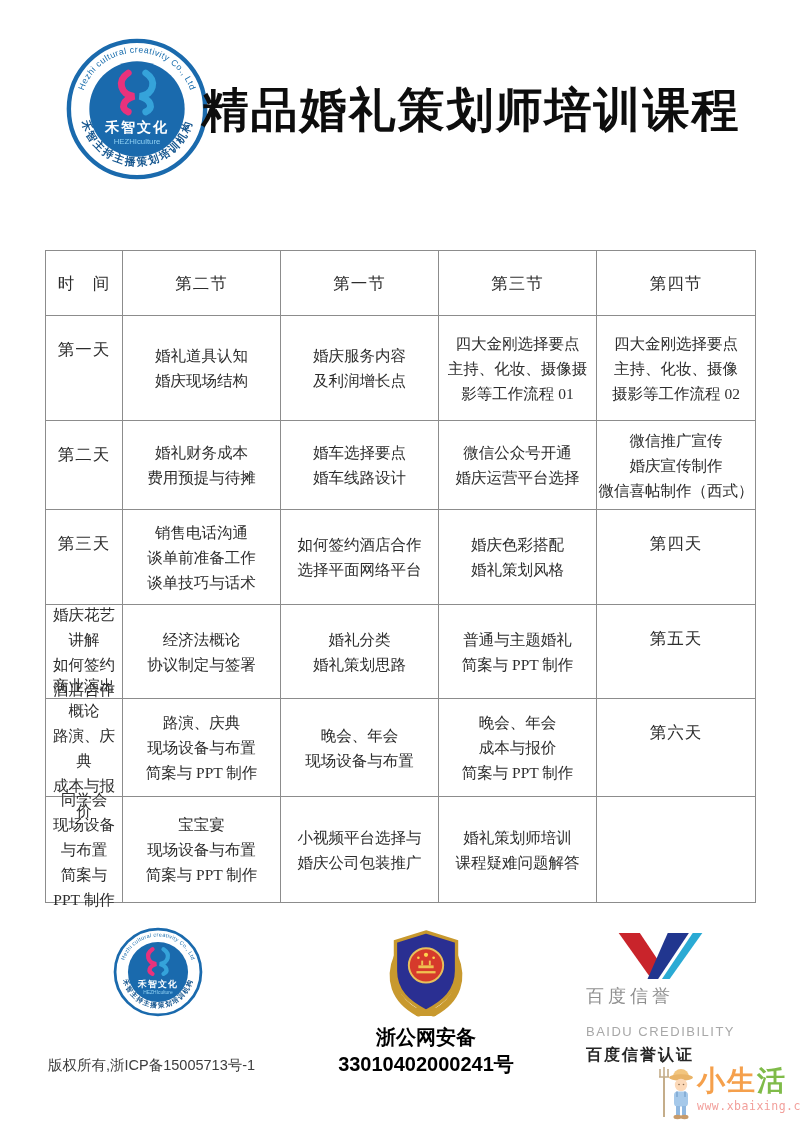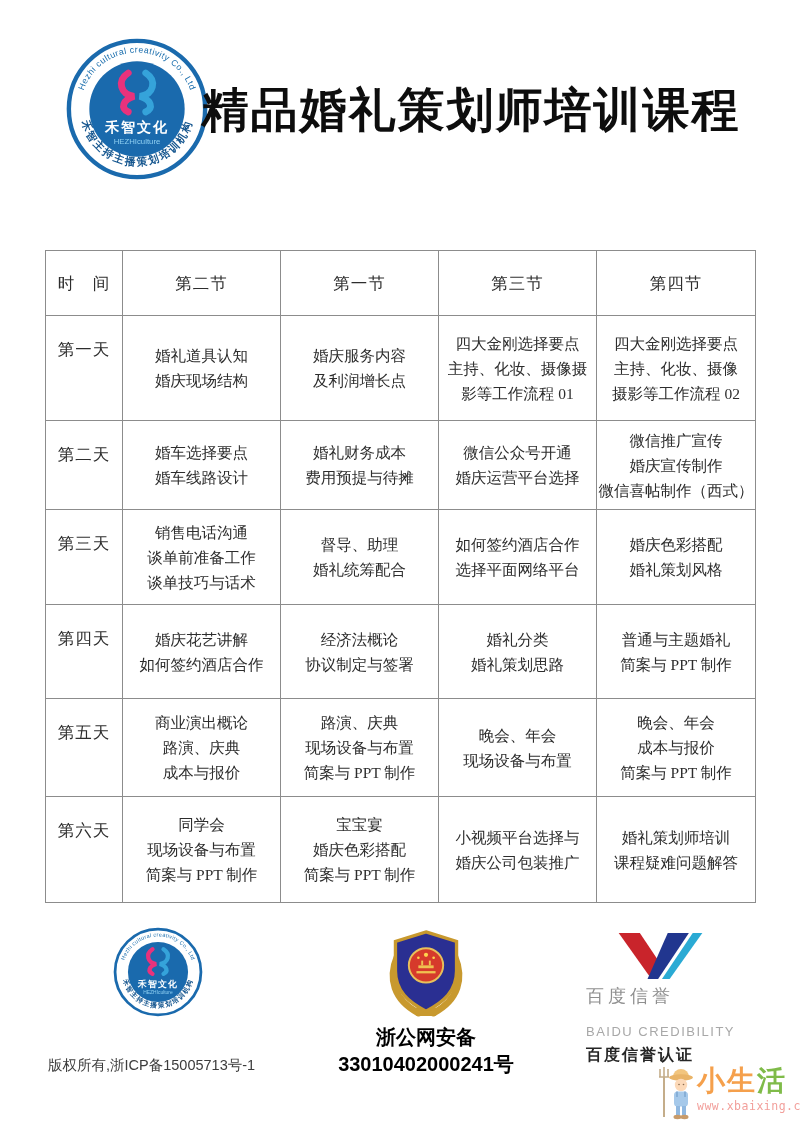--- a/index.html
+++ b/index.html
@@ -123,36 +123,34 @@
   <div class="cell">婚庆服务内容
 及利润增长点</div>
   <div class="cell">四大金刚选择要点
 主持、化妆、摄像摄
 影等工作流程 01</div>
   <div class="cell">四大金刚选择要点
 主持、化妆、摄像
 摄影等工作流程 02</div>
 
   <div class="cell day">第二天</div>
+  <div class="cell">婚礼财务成本
+费用预提与待摊</div>
   <div class="cell">婚车选择要点
 婚车线路设计</div>
-  <div class="cell">婚礼财务成本
-费用预提与待摊</div>
   <div class="cell">微信公众号开通
 婚庆运营平台选择</div>
   <div class="cell">微信推广宣传
 婚庆宣传制作
 微信喜帖制作（西式）</div>
 
   <div class="cell day">第三天</div>
   <div class="cell">销售电话沟通
 谈单前准备工作
 谈单技巧与话术</div>
-  <div class="cell">督导、助理
-婚礼统筹配合</div>
   <div class="cell">如何签约酒店合作
 选择平面网络平台</div>
   <div class="cell">婚庆色彩搭配
 婚礼策划风格</div>
 
   <div class="cell day">第四天</div>
   <div class="cell">婚庆花艺讲解
 如何签约酒店合作</div>
   <div class="cell">经济法概论
 协议制定与签署</div>
@@ -172,21 +170,21 @@
 现场设备与布置</div>
   <div class="cell">晚会、年会
 成本与报价
 简案与 PPT 制作</div>
 
   <div class="cell day">第六天</div>
   <div class="cell">同学会
 现场设备与布置
 简案与 PPT 制作</div>
   <div class="cell">宝宝宴
-婚庆色彩搭配
+现场设备与布置
 简案与 PPT 制作</div>
   <div class="cell">小视频平台选择与
 婚庆公司包装推广</div>
   <div class="cell">婚礼策划师培训
 课程疑难问题解答</div>
 </div>
 
 <svg class="logo-bottom" viewBox="0 0 150 150">
   <circle cx="75" cy="75" r="70" fill="#ffffff" class="s-ring" stroke-width="4.5"></circle>
   <circle cx="75" cy="75" r="49" class="f-disc"></circle>

